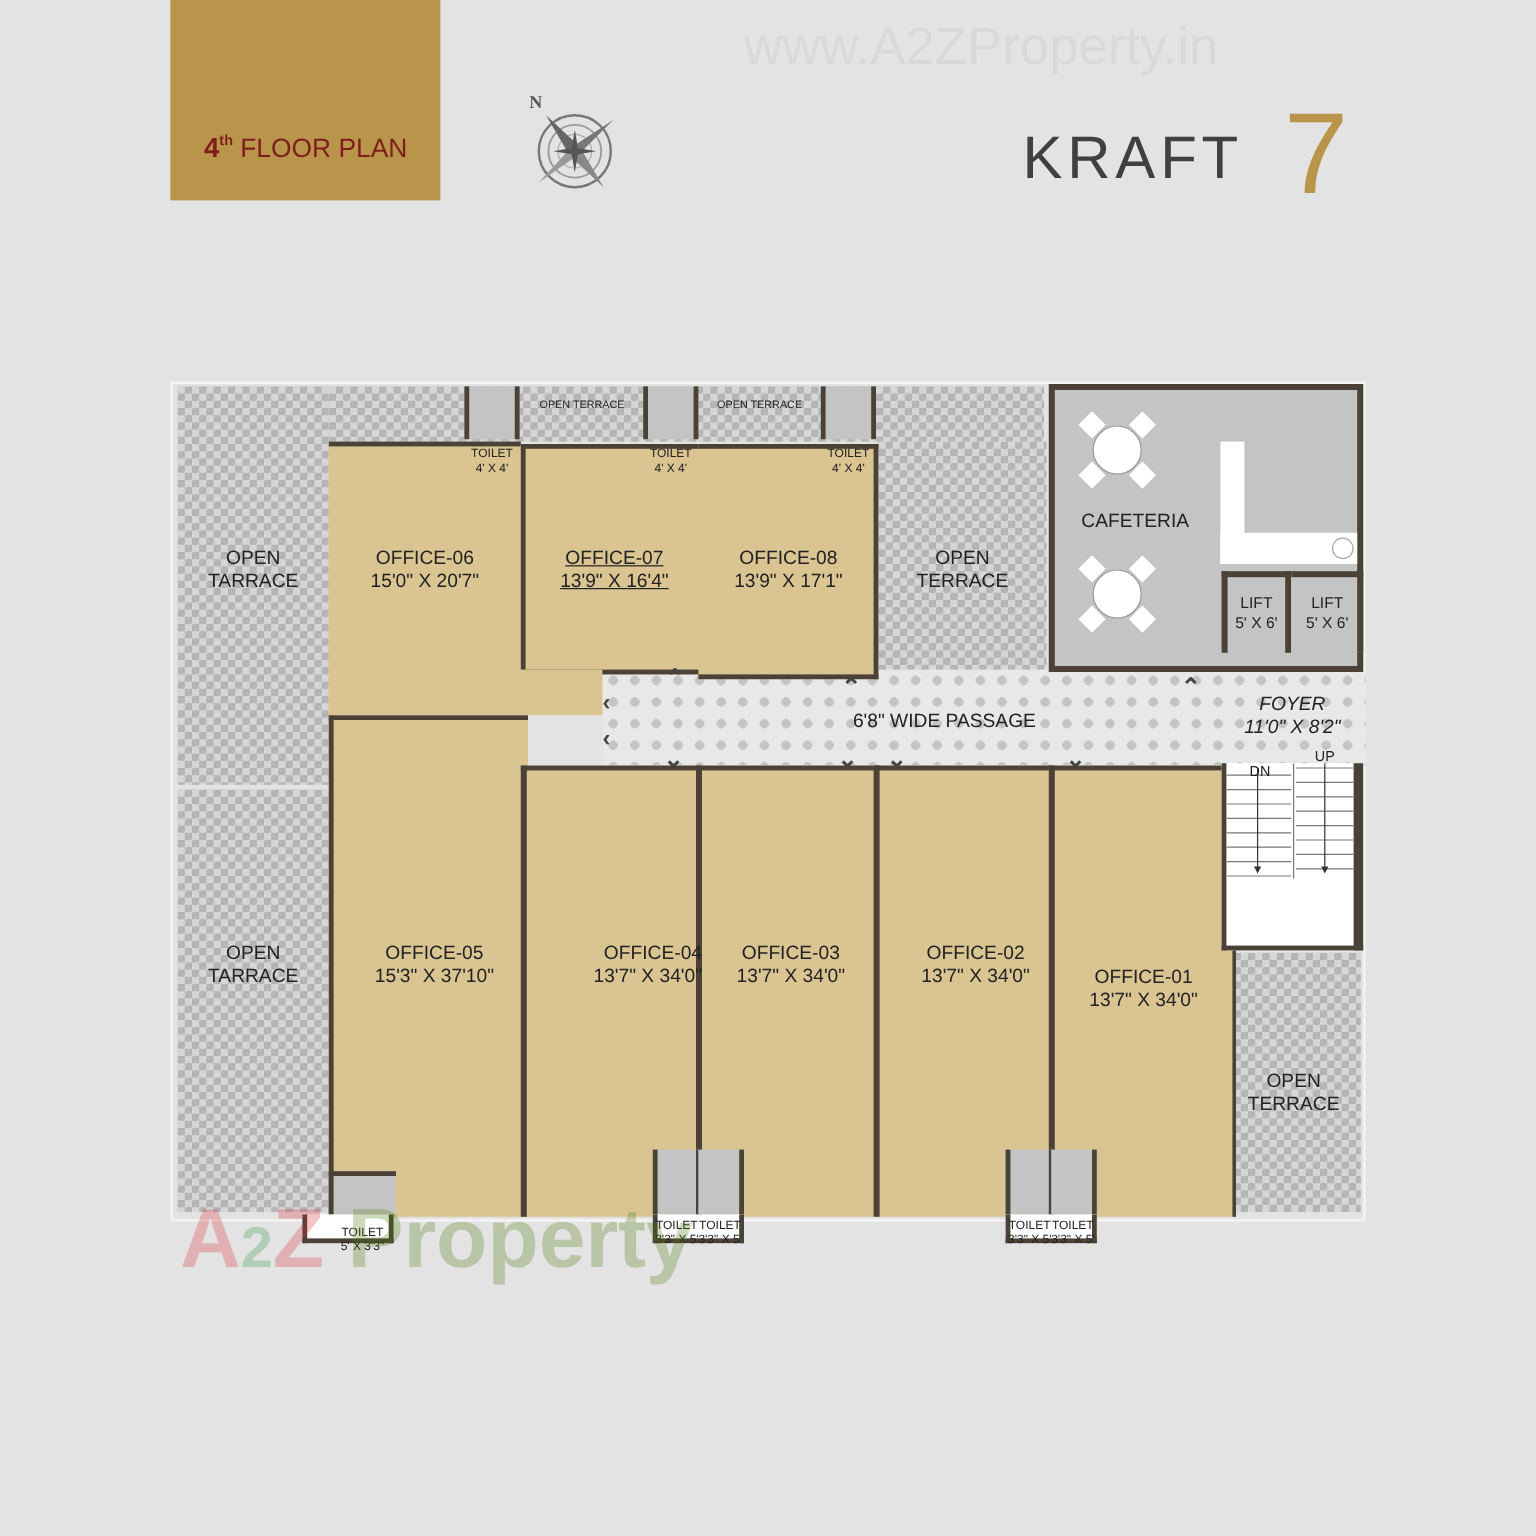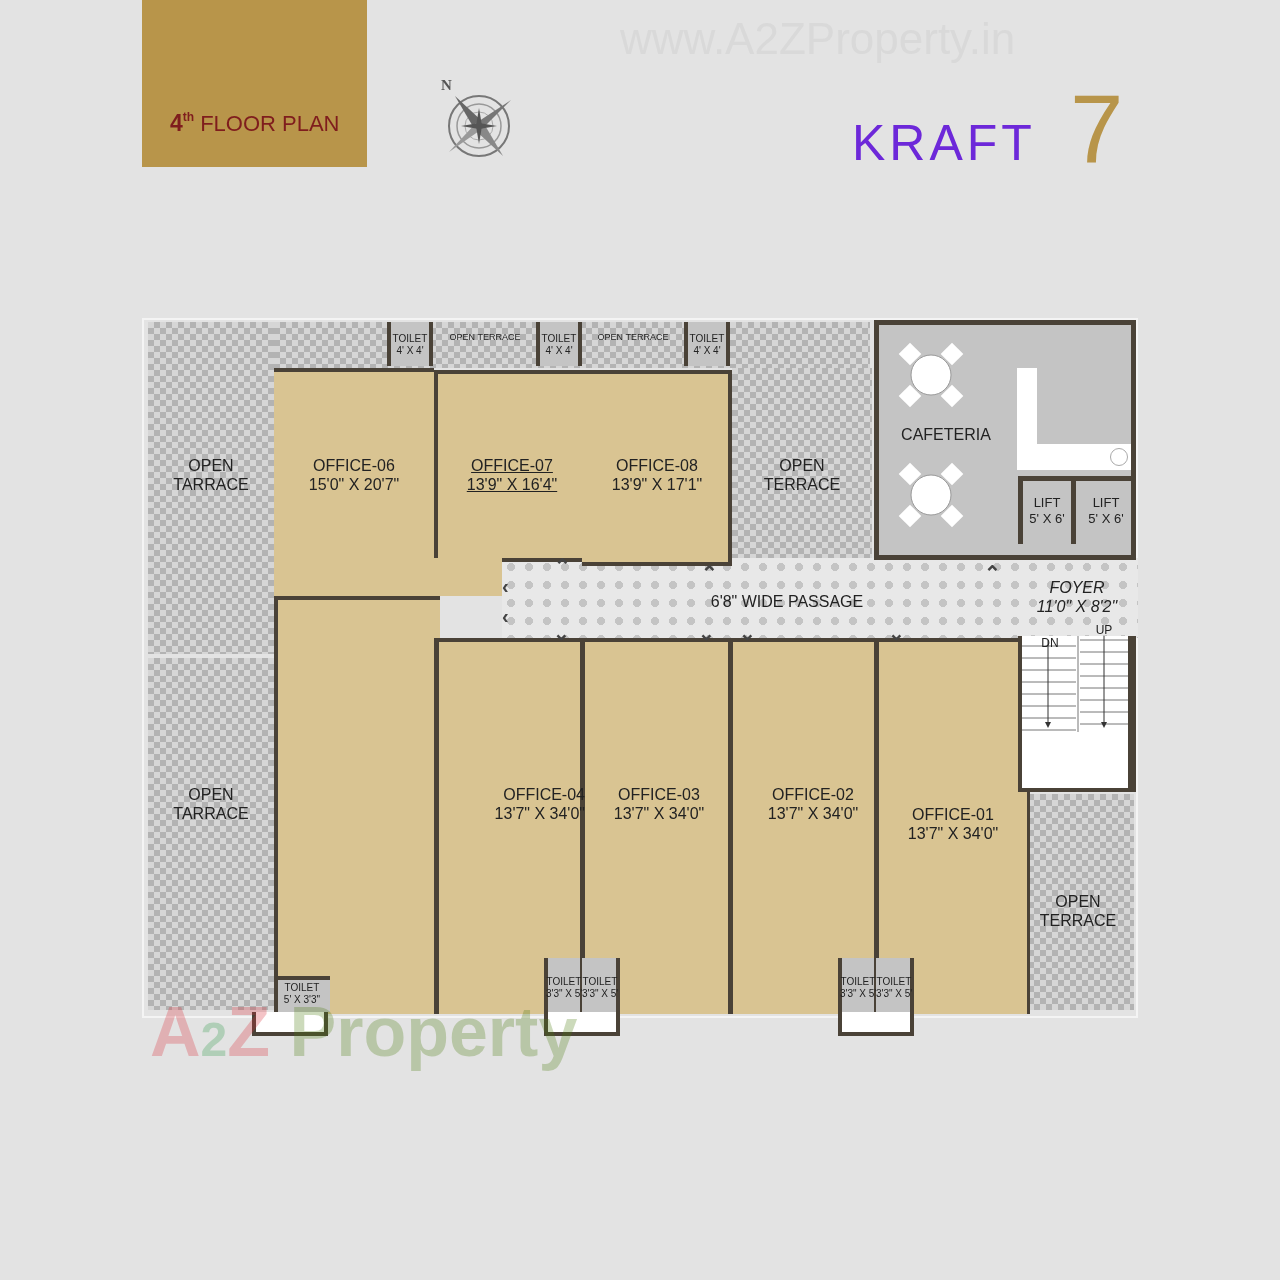--- a/index.html
+++ b/index.html
@@ -4,35 +4,35 @@
 <style>
   html,body{margin:0;padding:0;}
   body{width:1280px;height:1280px;background:#e3e3e3;position:relative;overflow:hidden;font-family:"Liberation Sans",sans-serif;}
   .abs{position:absolute;}
   .title-box{left:142px;top:0;width:225px;height:167px;background:#b8954a;}
   .title-text{left:28px;top:110px;color:#7f1d1d;font-size:22px;white-space:nowrap;}
   .title-text .num{font-weight:bold;font-size:23px;}
   .title-text sup{font-size:12px;font-weight:bold;vertical-align:10px;margin-right:6px;}
   .wm-top{left:620px;top:14px;font-size:44px;color:#d9d9d9;letter-spacing:0px;}
   .logo{left:852px;top:88px;height:90px;}
-  .logo .word{position:absolute;left:0;top:26px;font-size:50px;color:#6d28d9;letter-spacing:4px;font-weight:normal;}
+  .logo .word{position:absolute;left:0;top:14px;font-size:50px;color:#404040;letter-spacing:4px;font-weight:normal;}
   .logo .seven{position:absolute;left:218px;top:-14px;font-size:96px;color:#b8954a;font-weight:normal;}
   .compass{left:437px;top:74px;width:84px;height:90px;}
 
   .pattern{background-color:#d6d6d6;
     background-image:linear-gradient(45deg,#b3b3b3 25%,transparent 25%,transparent 75%,#b3b3b3 75%),
     linear-gradient(45deg,#b3b3b3 25%,transparent 25%,transparent 75%,#b3b3b3 75%);
     background-size:12px 12px;background-position:0 0,6px 6px;}
   .dots{background-color:#e8e8e8;
     background-image:radial-gradient(#c4c4c4 30%,transparent 31%);
     background-size:18px 18px;}
   .office{background:#d9c492;}
   .grey{background:#c4c4c4;}
   .lbl{position:absolute;text-align:center;color:#222;font-size:16px;line-height:19px;white-space:nowrap;}
-  .sm{font-size:10px;line-height:12px;}
+  .sm{font-size:10px;line-height:12px;margin-top:40px;}
   .tiny{font-size:9px;line-height:11px;}
   .arrow{position:absolute;font-size:20px;color:#444;line-height:20px;font-weight:bold;}
   .wm-bottom{left:150px;top:992px;font-size:70px;font-weight:bold;opacity:0.28;white-space:nowrap;}
 </style>
 </head>
 <body>
 
 <div class="abs title-box">
   <div class="abs title-text">
     <span class="num">4</span><sup>th</sup><span>FLOOR PLAN</span>
@@ -179,20 +179,24 @@
     </div>
   <div class="lbl" style="left:292px;top:138px;width:156px;text-decoration:underline;">
       <div>OFFICE-07</div>
       <div>13'9" X 16'4"</div>
     </div>
   <div class="lbl" style="left:440px;top:138px;width:150px;">
       <div>OFFICE-08</div>
       <div>13'9" X 17'1"</div>
     </div>
 
+  <div class="lbl" style="left:132px;top:467px;width:176px;">
+      <div>OFFICE-05</div>
+      <div>15'3" X 37'10"</div>
+    </div>
   <div class="lbl" style="left:297px;top:467px;width:146px;text-align:right;">
       <div>OFFICE-04</div>
       <div>13'7" X 34'0"</div>
     </div>
   <div class="lbl" style="left:443px;top:467px;width:148px;">
       <div>OFFICE-03</div>
       <div>13'7" X 34'0"</div>
     </div>
   <div class="lbl" style="left:601px;top:467px;width:140px;">
       <div>OFFICE-02</div>

